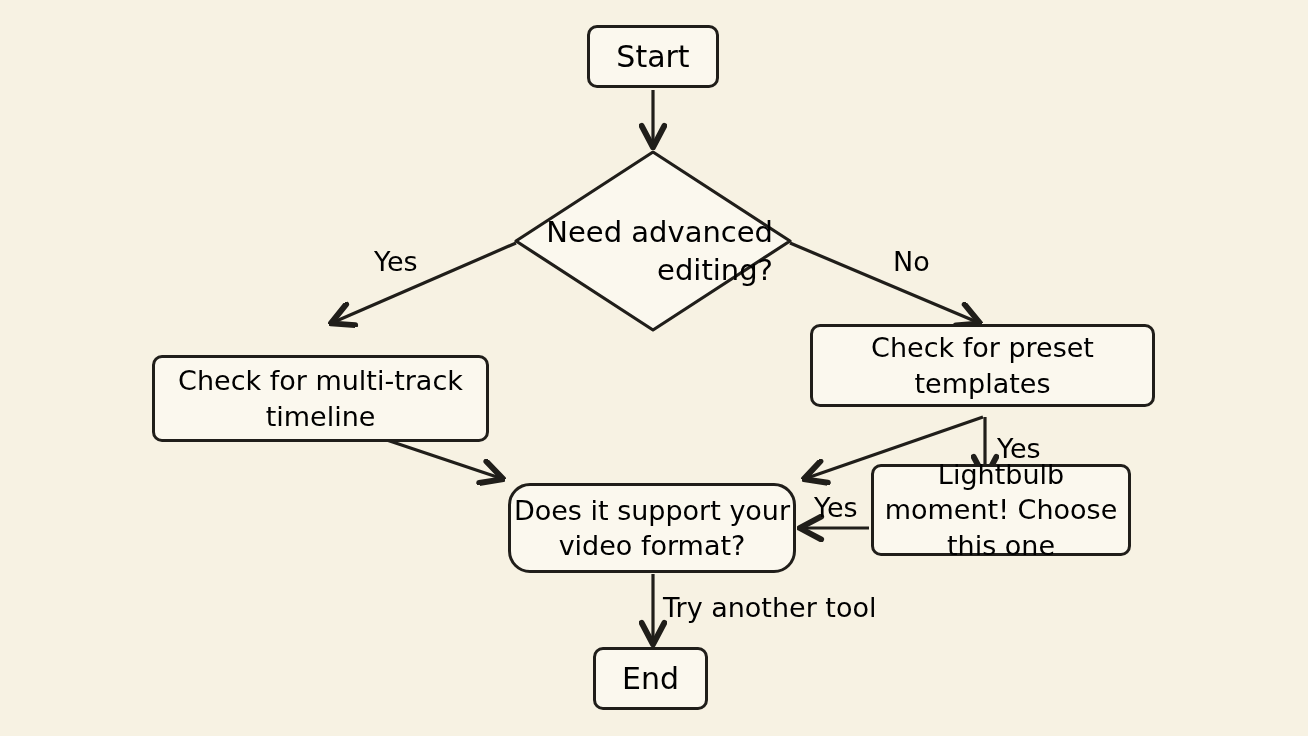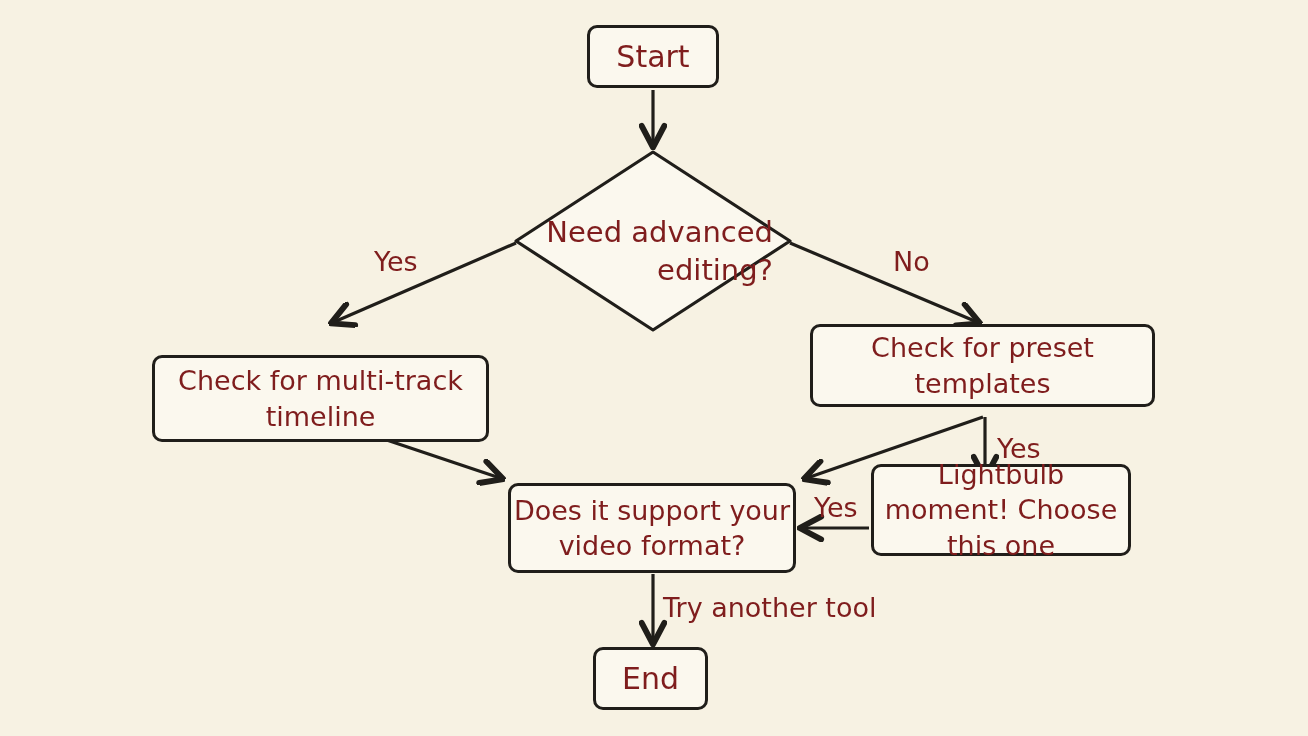--- a/index.html
+++ b/index.html
@@ -3,21 +3,21 @@
 <meta charset="utf-8">
 <style>
   html, body { margin: 0; padding: 0; }
   .canvas {
     position: relative;
     width: 1308px;
     height: 736px;
     background: #f7f2e3;
     overflow: hidden;
     font-family: "DejaVu Sans", sans-serif;
-    color: #7f1d1d;
+    color: #000000;
   }
   .edges-layer {
     position: absolute;
     left: 0; top: 0;
     width: 1308px; height: 736px;
   }
   .node {
     position: absolute;
     box-sizing: border-box;
     border: 3px solid #201e1a;
@@ -28,21 +28,21 @@
     justify-content: center;
     text-align: center;
     font-size: 27px;
     line-height: 1.3;
     padding: 4px 14px;
   }
   .node-start   { left: 587px; top: 25px;  width: 132px; height: 63px; font-size: 30px; }
   .node-end     { left: 593px; top: 647px; width: 115px; height: 63px; font-size: 30px; }
   .node-multitrack { left: 152px; top: 331px; width: 337px; height: 87px; margin-top: 24px; }
   .node-preset  { left: 810px; top: 324px; width: 345px; height: 83px; padding: 4px 6px; }
-  .node-format  { left: 508px; top: 483px; width: 288px; height: 90px; padding: 4px 0; }
+  .node-format  { left: 508px; top: 483px; width: 288px; height: 90px; padding: 4px 0; border-radius: 22px; }
   .node-lightbulb { left: 871px; top: 464px; width: 260px; height: 92px; padding: 4px 8px; }
   .decision-text {
     position: absolute;
     left: 533px; top: 214px;
     width: 240px;
     text-align: right;
     font-size: 29px;
     line-height: 1.3;
   }
   .edge-label {

